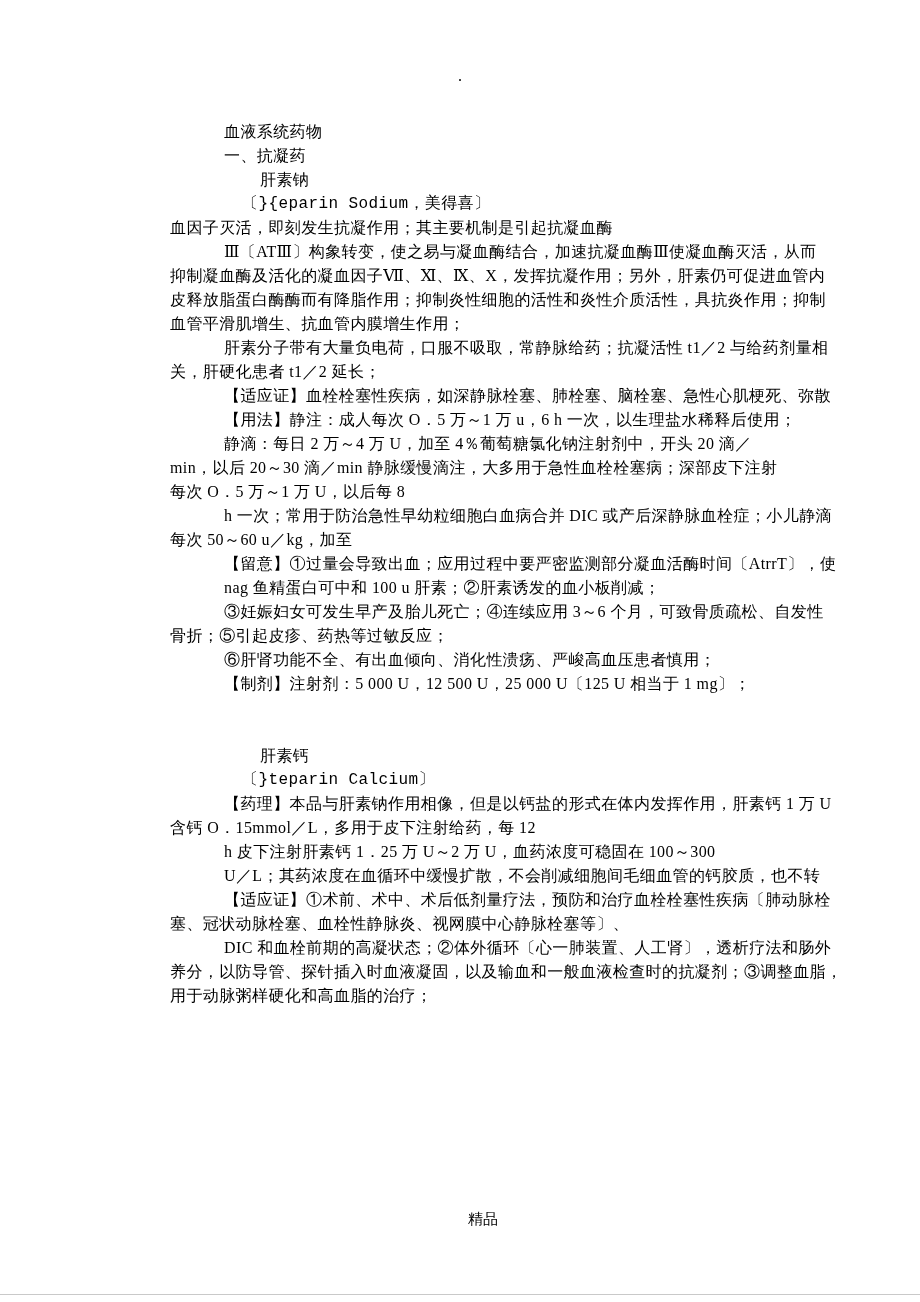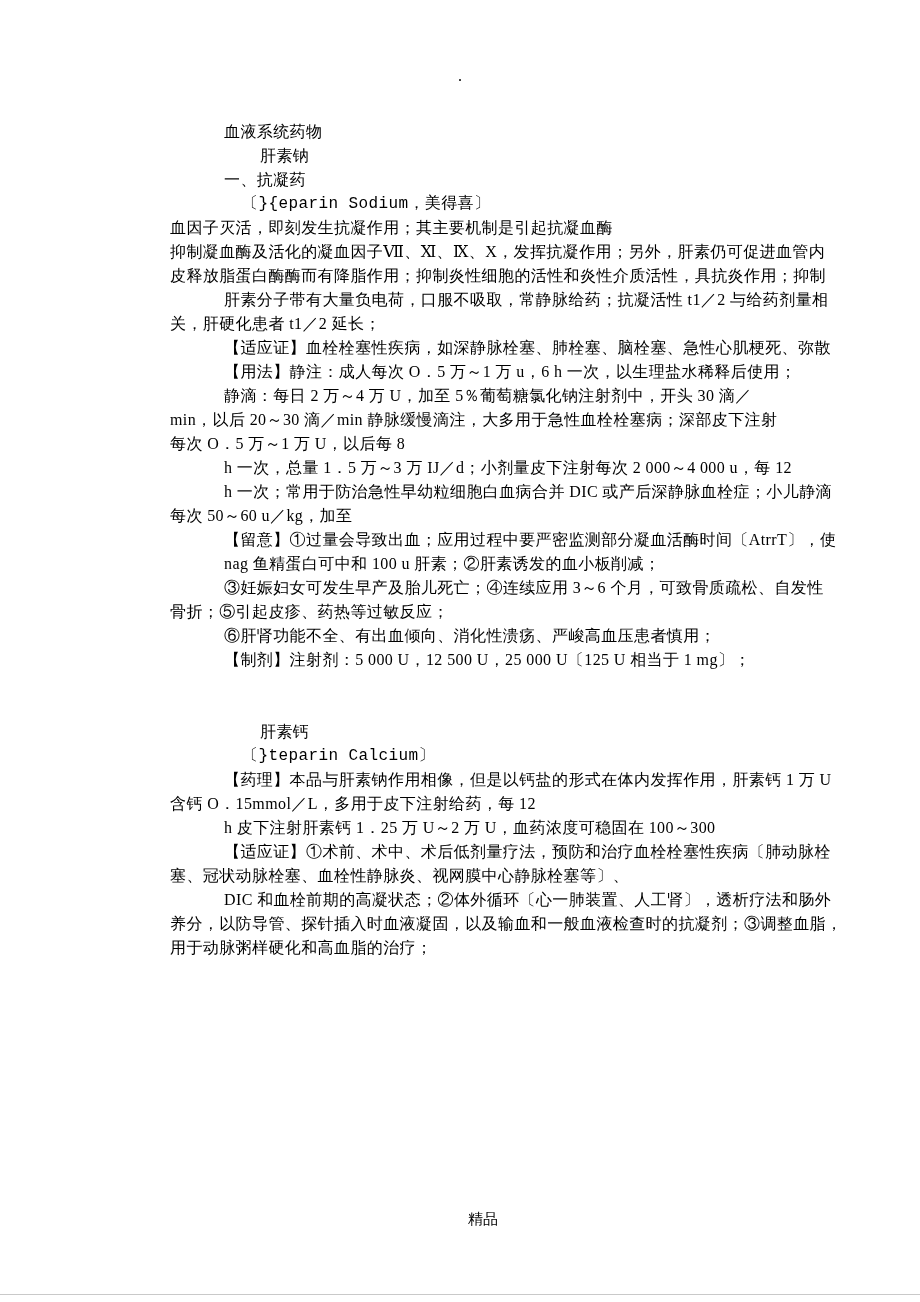--- a/index.html
+++ b/index.html
@@ -59,49 +59,51 @@
   }
 </style>
 </head>
 <body>
 
 <div class="page">
   <div class="top-dot">.</div>
 
   <div class="doc-body">
       <div class="line i1">血液系统药物</div>
+      <div class="line i1">一、抗凝药</div>
       <div class="line i2">肝素钠</div>
-      <div class="line i1">一、抗凝药</div>
       <div class="line i3">〔}{eparin Sodium，美得喜〕</div>
       <div class="line i0">血因子灭活，即刻发生抗凝作用；其主要机制是引起抗凝血酶</div>
+      <div class="line i1">Ⅲ〔ATⅢ〕构象转变，使之易与凝血酶结合，加速抗凝血酶Ⅲ使凝血酶灭活，从而</div>
       <div class="line i0">抑制凝血酶及活化的凝血因子Ⅶ、Ⅺ、Ⅸ、X，发挥抗凝作用；另外，肝素仍可促进血管内</div>
       <div class="line i0">皮释放脂蛋白酶酶而有降脂作用；抑制炎性细胞的活性和炎性介质活性，具抗炎作用；抑制</div>
+      <div class="line i0">血管平滑肌增生、抗血管内膜增生作用；</div>
       <div class="line i1">肝素分子带有大量负电荷，口服不吸取，常静脉给药；抗凝活性 t1／2 与给药剂量相</div>
       <div class="line i0">关，肝硬化患者 t1／2 延长；</div>
       <div class="line i1">【适应证】血栓栓塞性疾病，如深静脉栓塞、肺栓塞、脑栓塞、急性心肌梗死、弥散</div>
       <div class="line i1">【用法】静注：成人每次 O．5 万～1 万 u，6 h 一次，以生理盐水稀释后使用；</div>
-      <div class="line i1">静滴：每日 2 万～4 万 U，加至 5％葡萄糖氯化钠注射剂中，开头 30 滴／</div>
+      <div class="line i1">静滴：每日 2 万～4 万 U，加至 4％葡萄糖氯化钠注射剂中，开头 20 滴／</div>
       <div class="line i0">min，以后 20～30 滴／min 静脉缓慢滴注，大多用于急性血栓栓塞病；深部皮下注射</div>
       <div class="line i0">每次 O．5 万～1 万 U，以后每 8</div>
-      <div class="line i1">h 一次，总量 1．5 万～3 万 IJ／d；小剂量皮下注射每次 2 000～4 000 u，每 12</div>
       <div class="line i1">h 一次；常用于防治急性早幼粒细胞白血病合并 DIC 或产后深静脉血栓症；小儿静滴</div>
       <div class="line i0">每次 50～60 u／kg，加至</div>
       <div class="line i1">【留意】①过量会导致出血；应用过程中要严密监测部分凝血活酶时间〔AtrrT〕，使</div>
       <div class="line i1">nag 鱼精蛋白可中和 100 u 肝素；②肝素诱发的血小板削减；</div>
       <div class="line i1">③妊娠妇女可发生早产及胎儿死亡；④连续应用 3～6 个月，可致骨质疏松、自发性</div>
       <div class="line i0">骨折；⑤引起皮疹、药热等过敏反应；</div>
       <div class="line i1">⑥肝肾功能不全、有出血倾向、消化性溃疡、严峻高血压患者慎用；</div>
       <div class="line i1">【制剂】注射剂：5 000 U，12 500 U，25 000 U〔125 U 相当于 1 mg〕；</div>
       <div class="line i0"></div>
       <div class="line i0"></div>
       <div class="line i2">肝素钙</div>
       <div class="line i3">〔}teparin Calcium〕</div>
       <div class="line i1">【药理】本品与肝素钠作用相像，但是以钙盐的形式在体内发挥作用，肝素钙 1 万 U</div>
       <div class="line i0">含钙 O．15mmol／L，多用于皮下注射给药，每 12</div>
       <div class="line i1">h 皮下注射肝素钙 1．25 万 U～2 万 U，血药浓度可稳固在 100～300</div>
+      <div class="line i1">U／L；其药浓度在血循环中缓慢扩散，不会削减细胞间毛细血管的钙胶质，也不转</div>
       <div class="line i1">【适应证】①术前、术中、术后低剂量疗法，预防和治疗血栓栓塞性疾病〔肺动脉栓</div>
       <div class="line i0">塞、冠状动脉栓塞、血栓性静脉炎、视网膜中心静脉栓塞等〕、</div>
       <div class="line i1">DIC 和血栓前期的高凝状态；②体外循环〔心一肺装置、人工肾〕，透析疗法和肠外</div>
       <div class="line i0">养分，以防导管、探针插入时血液凝固，以及输血和一般血液检查时的抗凝剂；③调整血脂，</div>
       <div class="line i0">用于动脉粥样硬化和高血脂的治疗；</div>
     </div>
 
   <div class="footer">精品</div>
 
   <div class="bottom-rule"></div>

